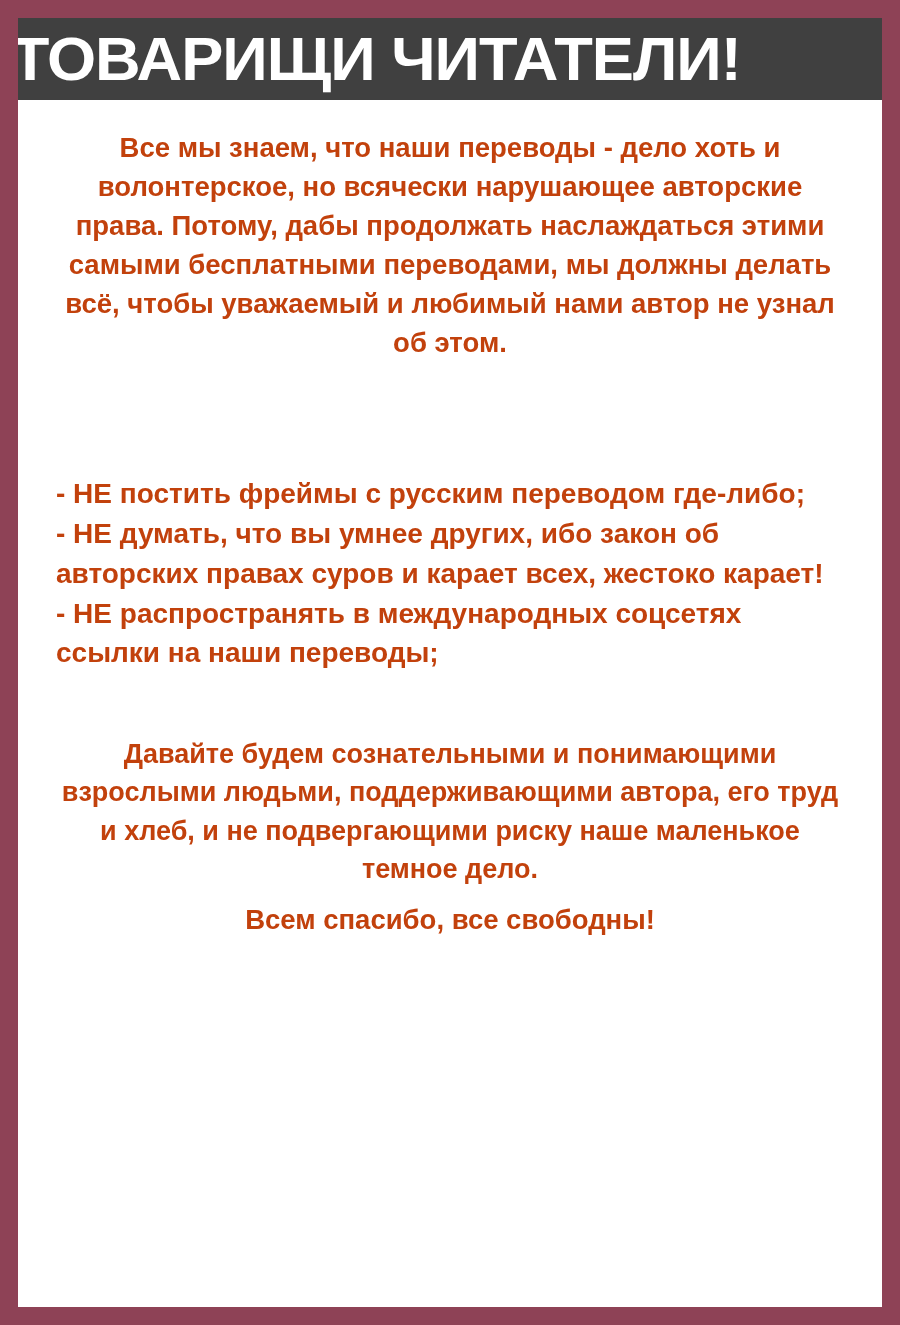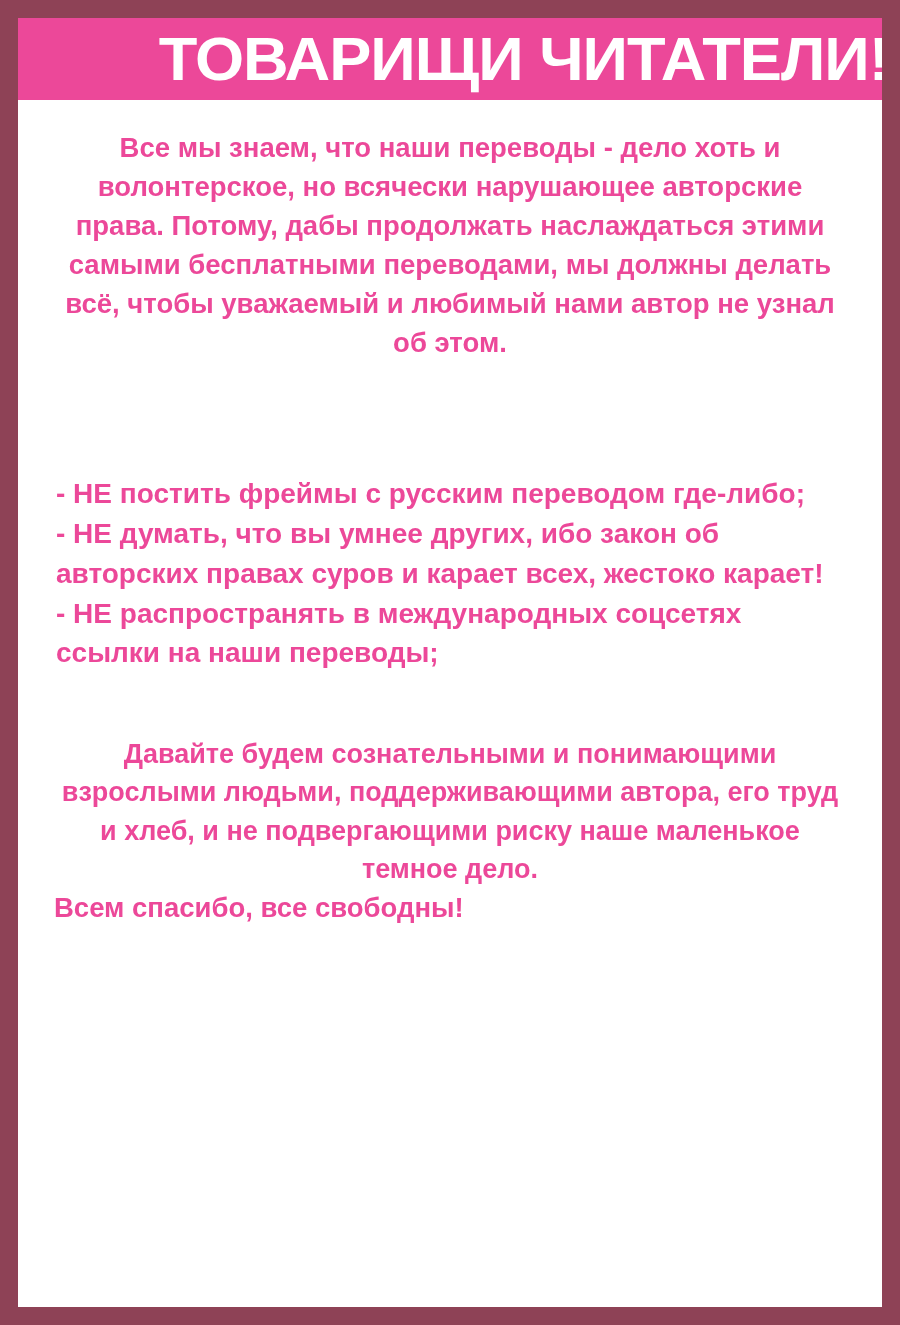--- a/index.html
+++ b/index.html
@@ -15,40 +15,40 @@
   }
   .poster {
     position: relative;
     width: 900px;
     height: 1325px;
     box-sizing: border-box;
     border: 18px solid #8e4256;
     background: #ffffff;
   }
   .header-band {
-    background: #ec4899;
+    background: #404040;
     height: 82px;
     display: flex;
     align-items: center;
-    justify-content: flex-end;
+    justify-content: flex-start;
     overflow: hidden;
   }
   .header-title {
     color: #ffffff;
     font-weight: 700;
     font-size: 62px;
     line-height: 62px;
     letter-spacing: -1px;
     white-space: nowrap;
     transform: scaleX(1.02);
     text-align: center;
   }
   .content {
     padding: 28px 36px 10px 36px;
-    color: #ec4899;
+    color: #c2410c;
   }
   .para {
     font-weight: 700;
     font-size: 27.5px;
     line-height: 1.42;
     text-align: center;
     margin: 0 0 0 0;
   }
   .para.intro {
     padding: 0 6px;
@@ -70,21 +70,22 @@
     font-weight: 700;
     font-size: 27px;
     line-height: 1.42;
     text-align: center;
     margin: 0;
   }
   .final-line {
     font-weight: 700;
     font-size: 27.5px;
     line-height: 1.42;
-    margin: 0;
+    text-align: center;
+    margin: 12px;
   }
 </style>
 </head>
 <body>
 
 <div class="poster">
 
   <div class="header-band">
     <div class="header-title">ТОВАРИЩИ ЧИТАТЕЛИ!</div>
   </div>

